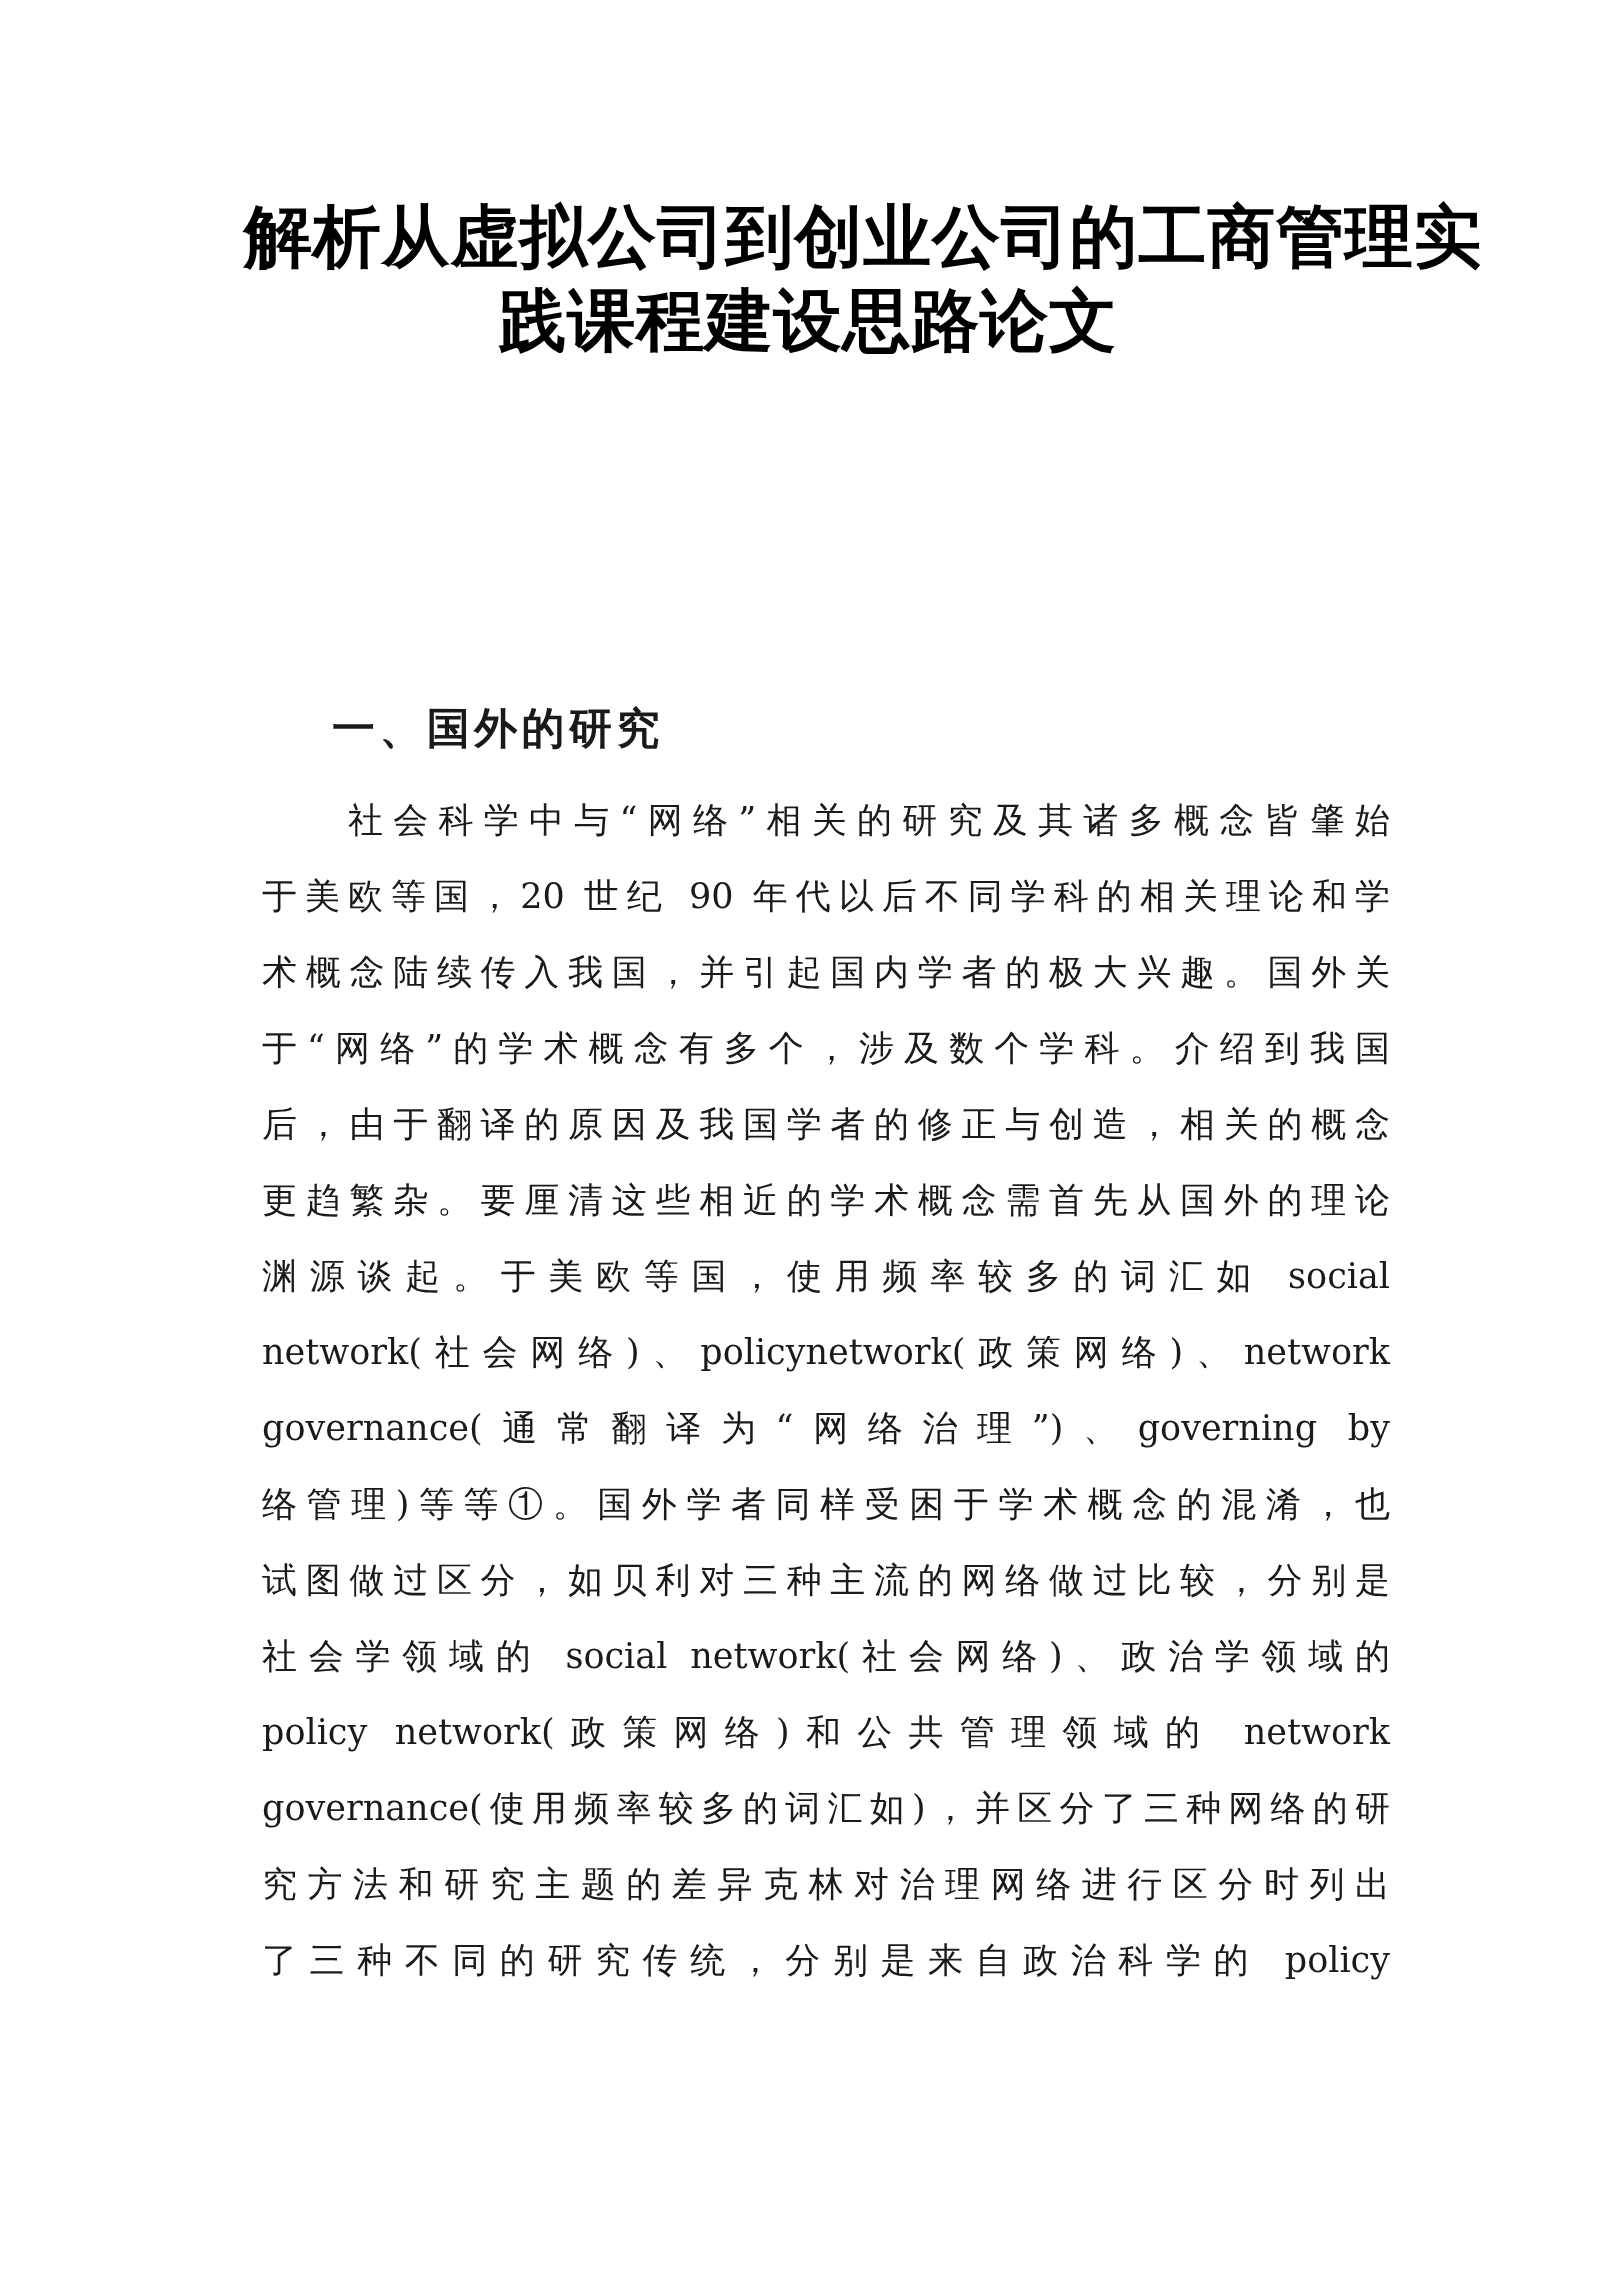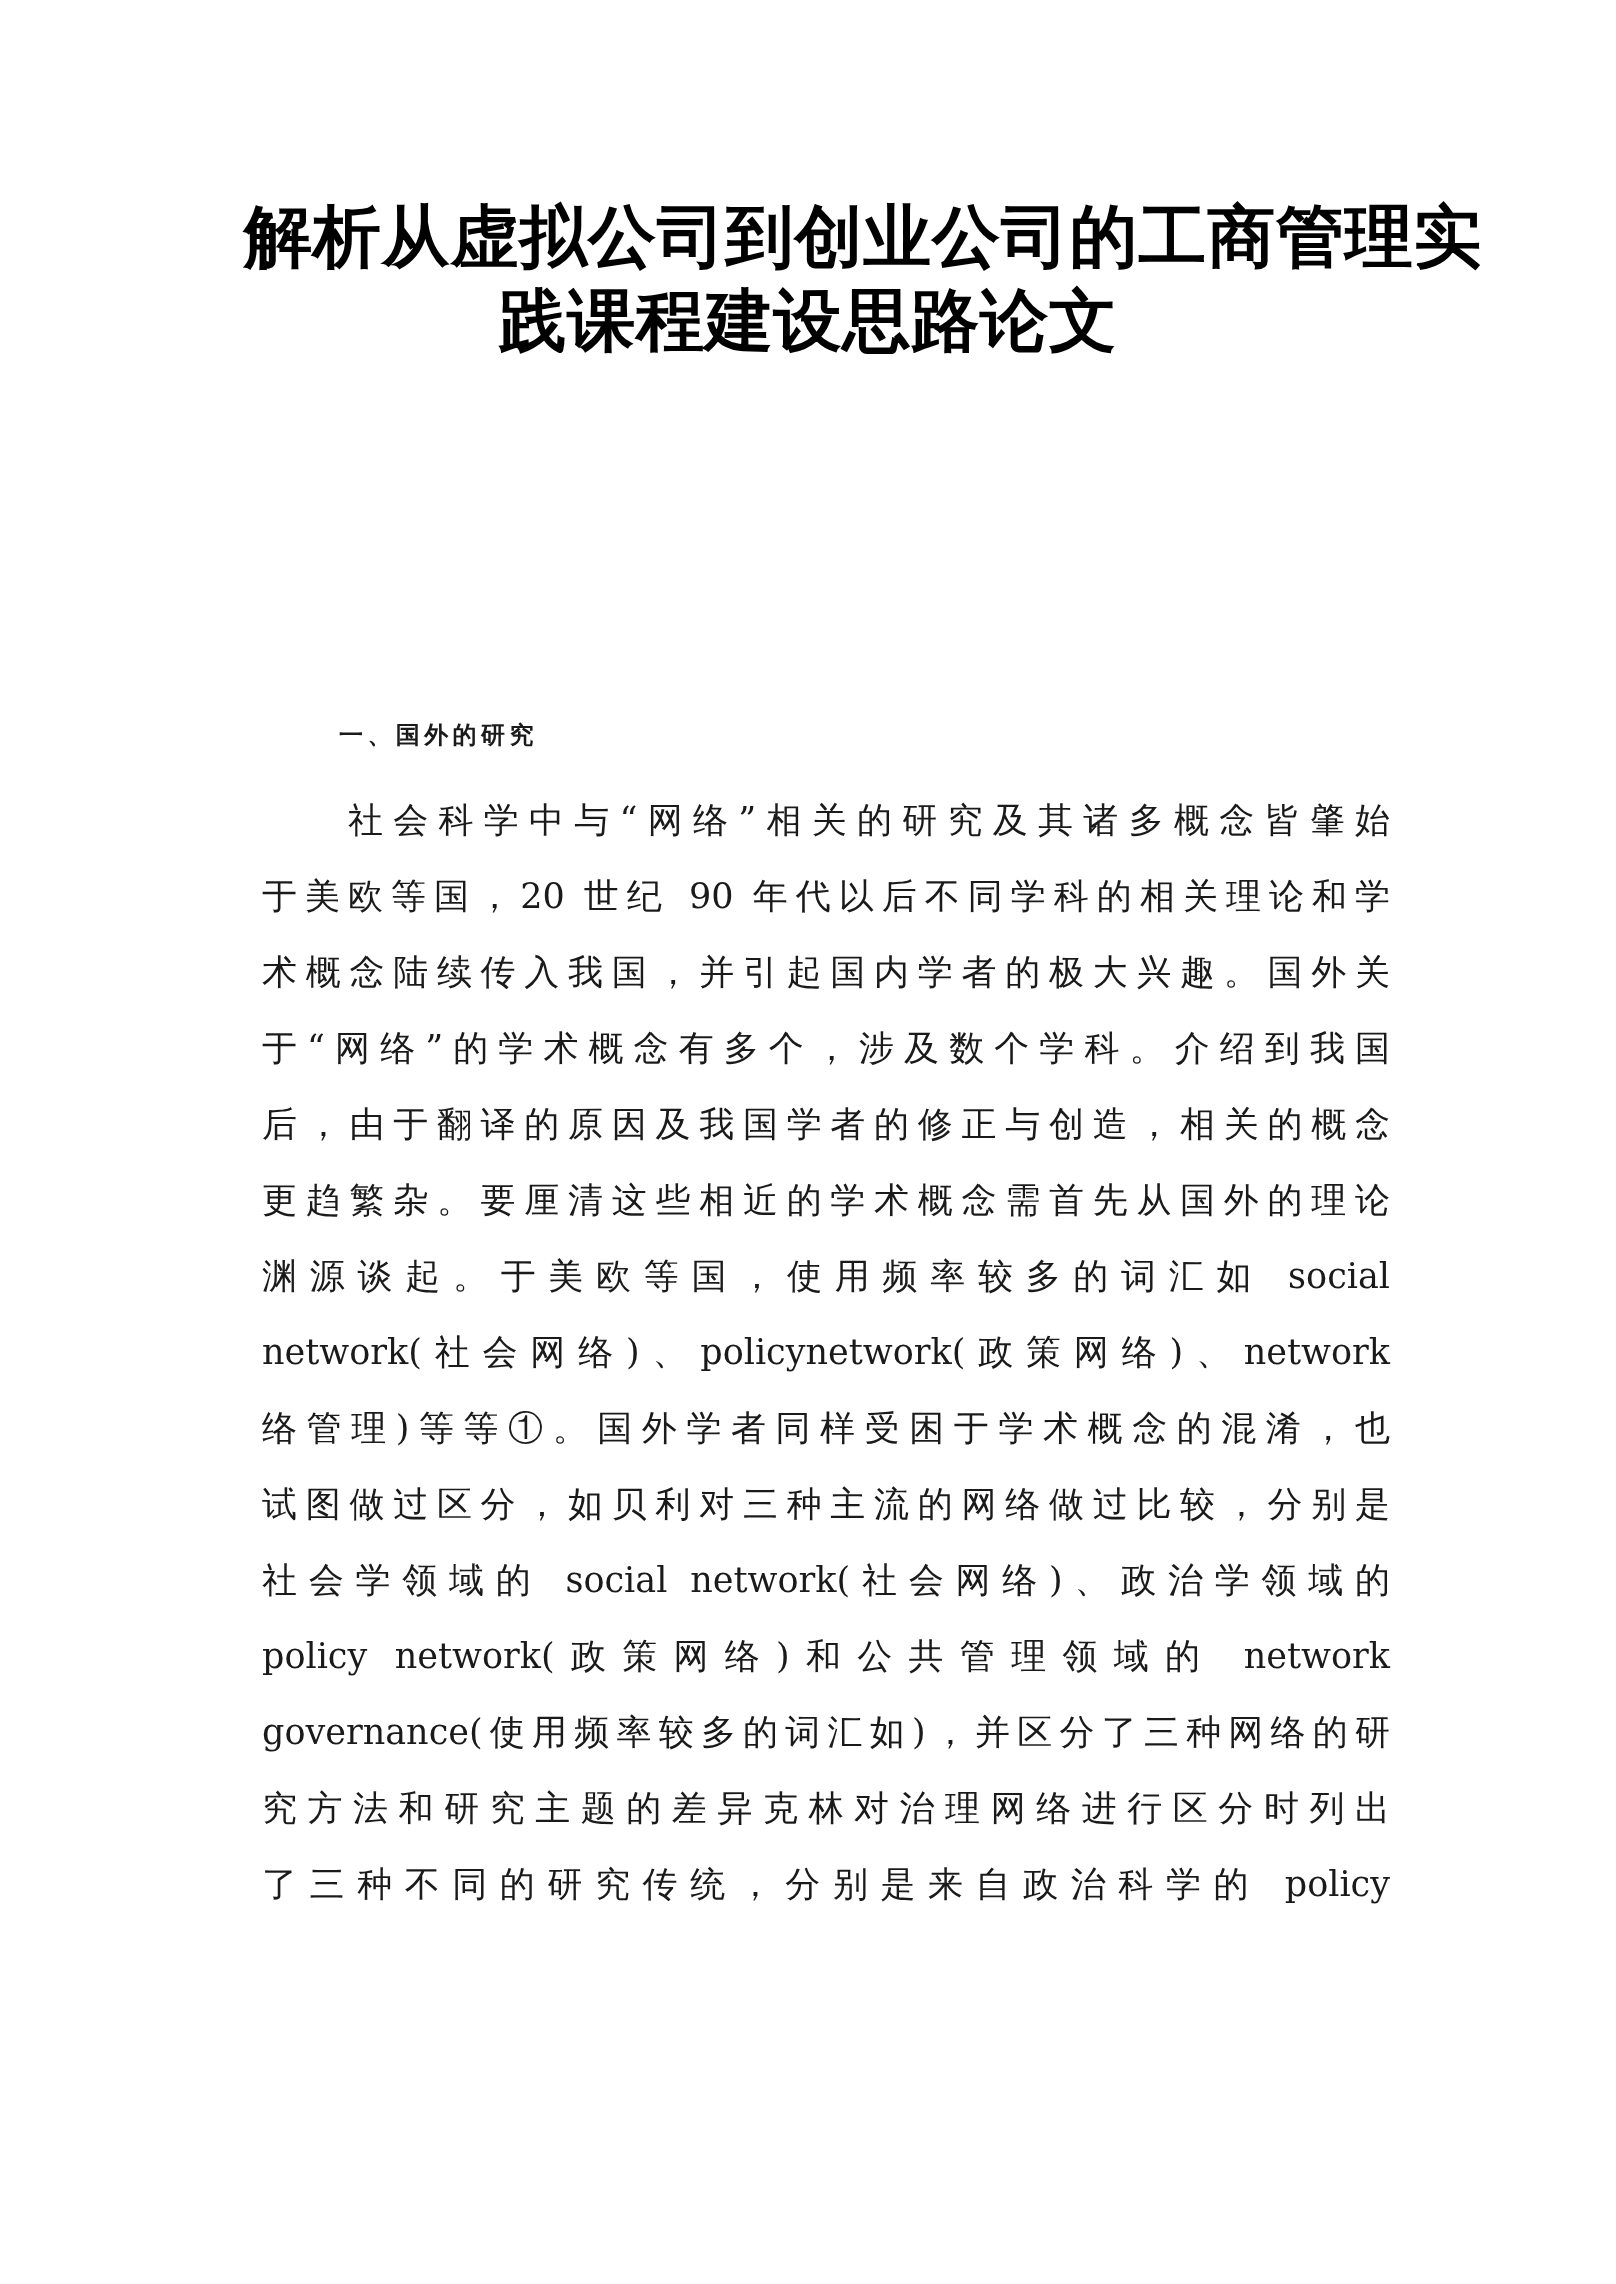--- a/index.html
+++ b/index.html
@@ -53,25 +53,25 @@
       margin: 0;
     }
     .subtitle .sline {
       display: block;
       white-space: nowrap;
     }
     .section-heading {
       position: absolute;
       left: 246px;
       top: 690px;
-      font-size: 24px;
+      font-size: 43px;
       line-height: 76px;
       letter-spacing: 4.4px;
       color: #1a1a1a;
-      margin: 7px;
+      margin: 0;
       padding-left: 86px;
       white-space: nowrap;
     }
     .body-text {
       position: absolute;
       left: 246px;
       top: 766px;
       width: 1128px;
       font-size: 35px;
       line-height: 76px;
@@ -107,20 +107,21 @@
 
   <div class="body-text">
     <span class="bline indent">社会科学中与“网络”相关的研究及其诸多概念皆肇始</span>
     <span class="bline">于美欧等国，20 世纪 90 年代以后不同学科的相关理论和学</span>
     <span class="bline">术概念陆续传入我国，并引起国内学者的极大兴趣。国外关</span>
     <span class="bline">于“网络”的学术概念有多个，涉及数个学科。介绍到我国</span>
     <span class="bline">后，由于翻译的原因及我国学者的修正与创造，相关的概念</span>
     <span class="bline">更趋繁杂。要厘清这些相近的学术概念需首先从国外的理论</span>
     <span class="bline">渊源谈起。于美欧等国，使用频率较多的词汇如 social</span>
     <span class="bline">network(社会网络)、policynetwork(政策网络)、network</span>
+    <span class="bline">governance(通常翻译为“网络治理”)、governing by</span>
     <span class="bline">络管理)等等①。国外学者同样受困于学术概念的混淆，也</span>
     <span class="bline">试图做过区分，如贝利对三种主流的网络做过比较，分别是</span>
     <span class="bline">社会学领域的 social network(社会网络)、政治学领域的</span>
     <span class="bline">policy network(政策网络)和公共管理领域的 network</span>
     <span class="bline">governance(使用频率较多的词汇如)，并区分了三种网络的研</span>
     <span class="bline">究方法和研究主题的差异克林对治理网络进行区分时列出</span>
     <span class="bline last">了三种不同的研究传统，分别是来自政治科学的 policy</span>
   </div>
 
 </div>

